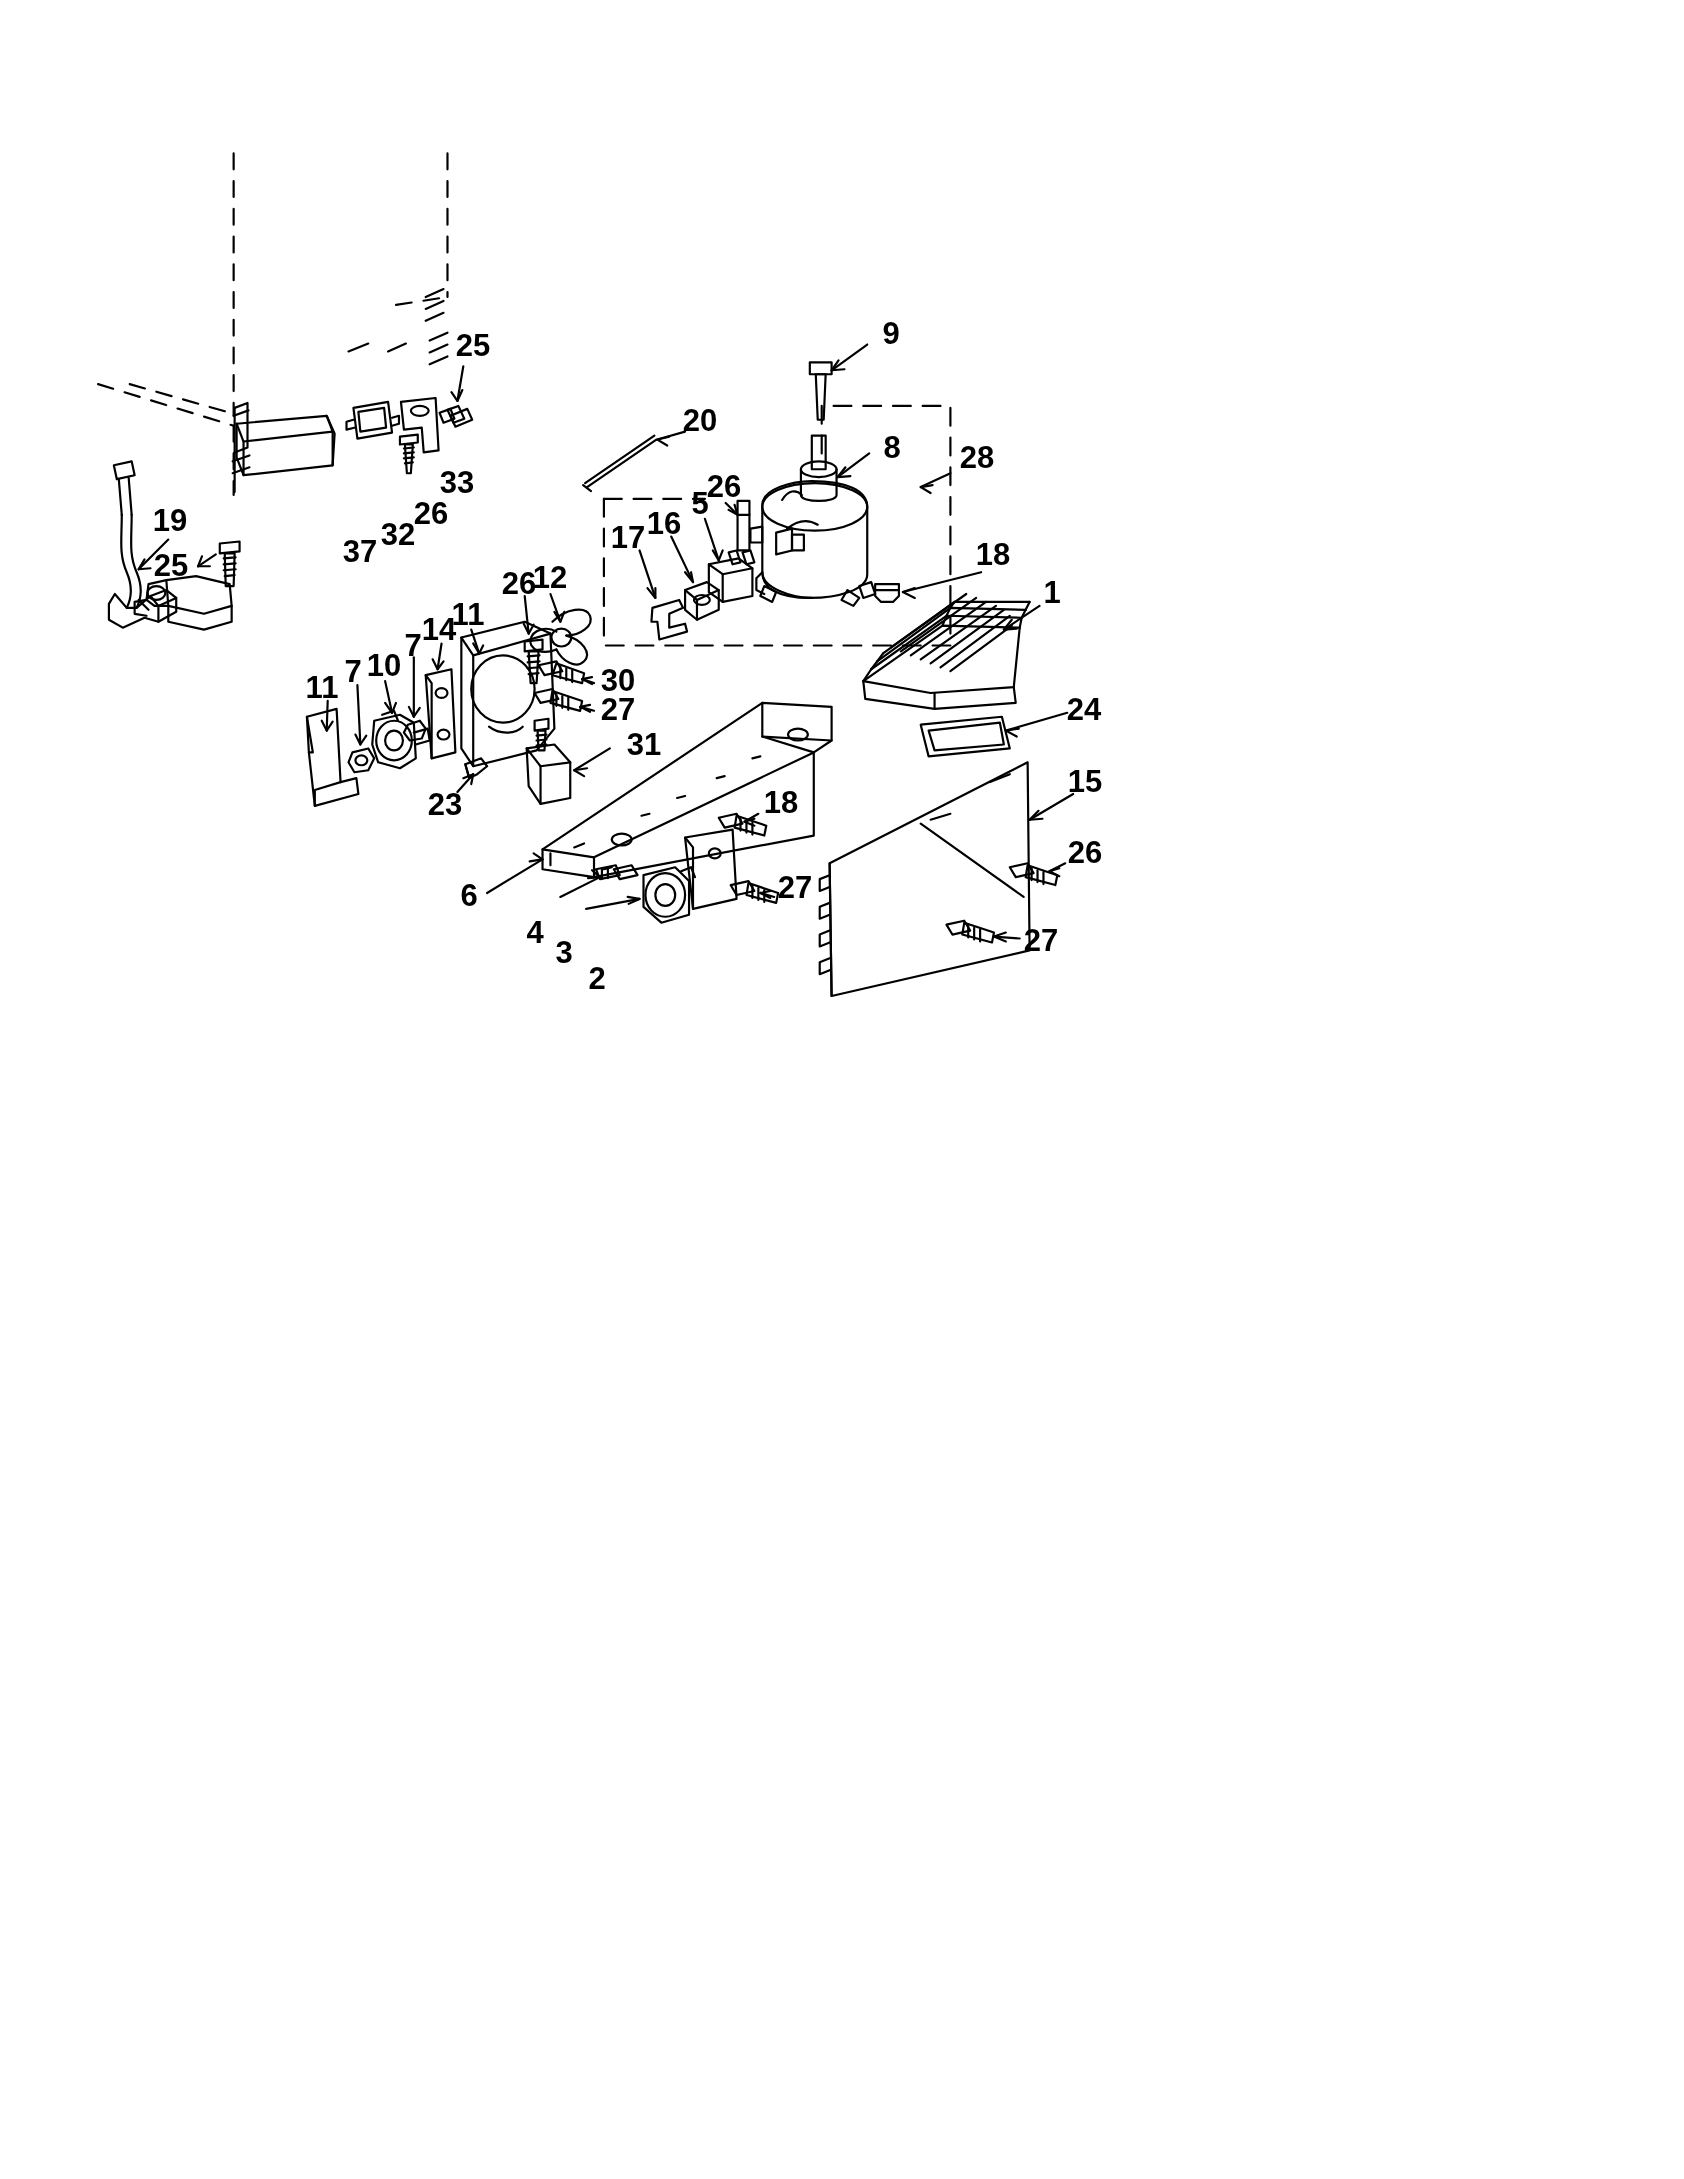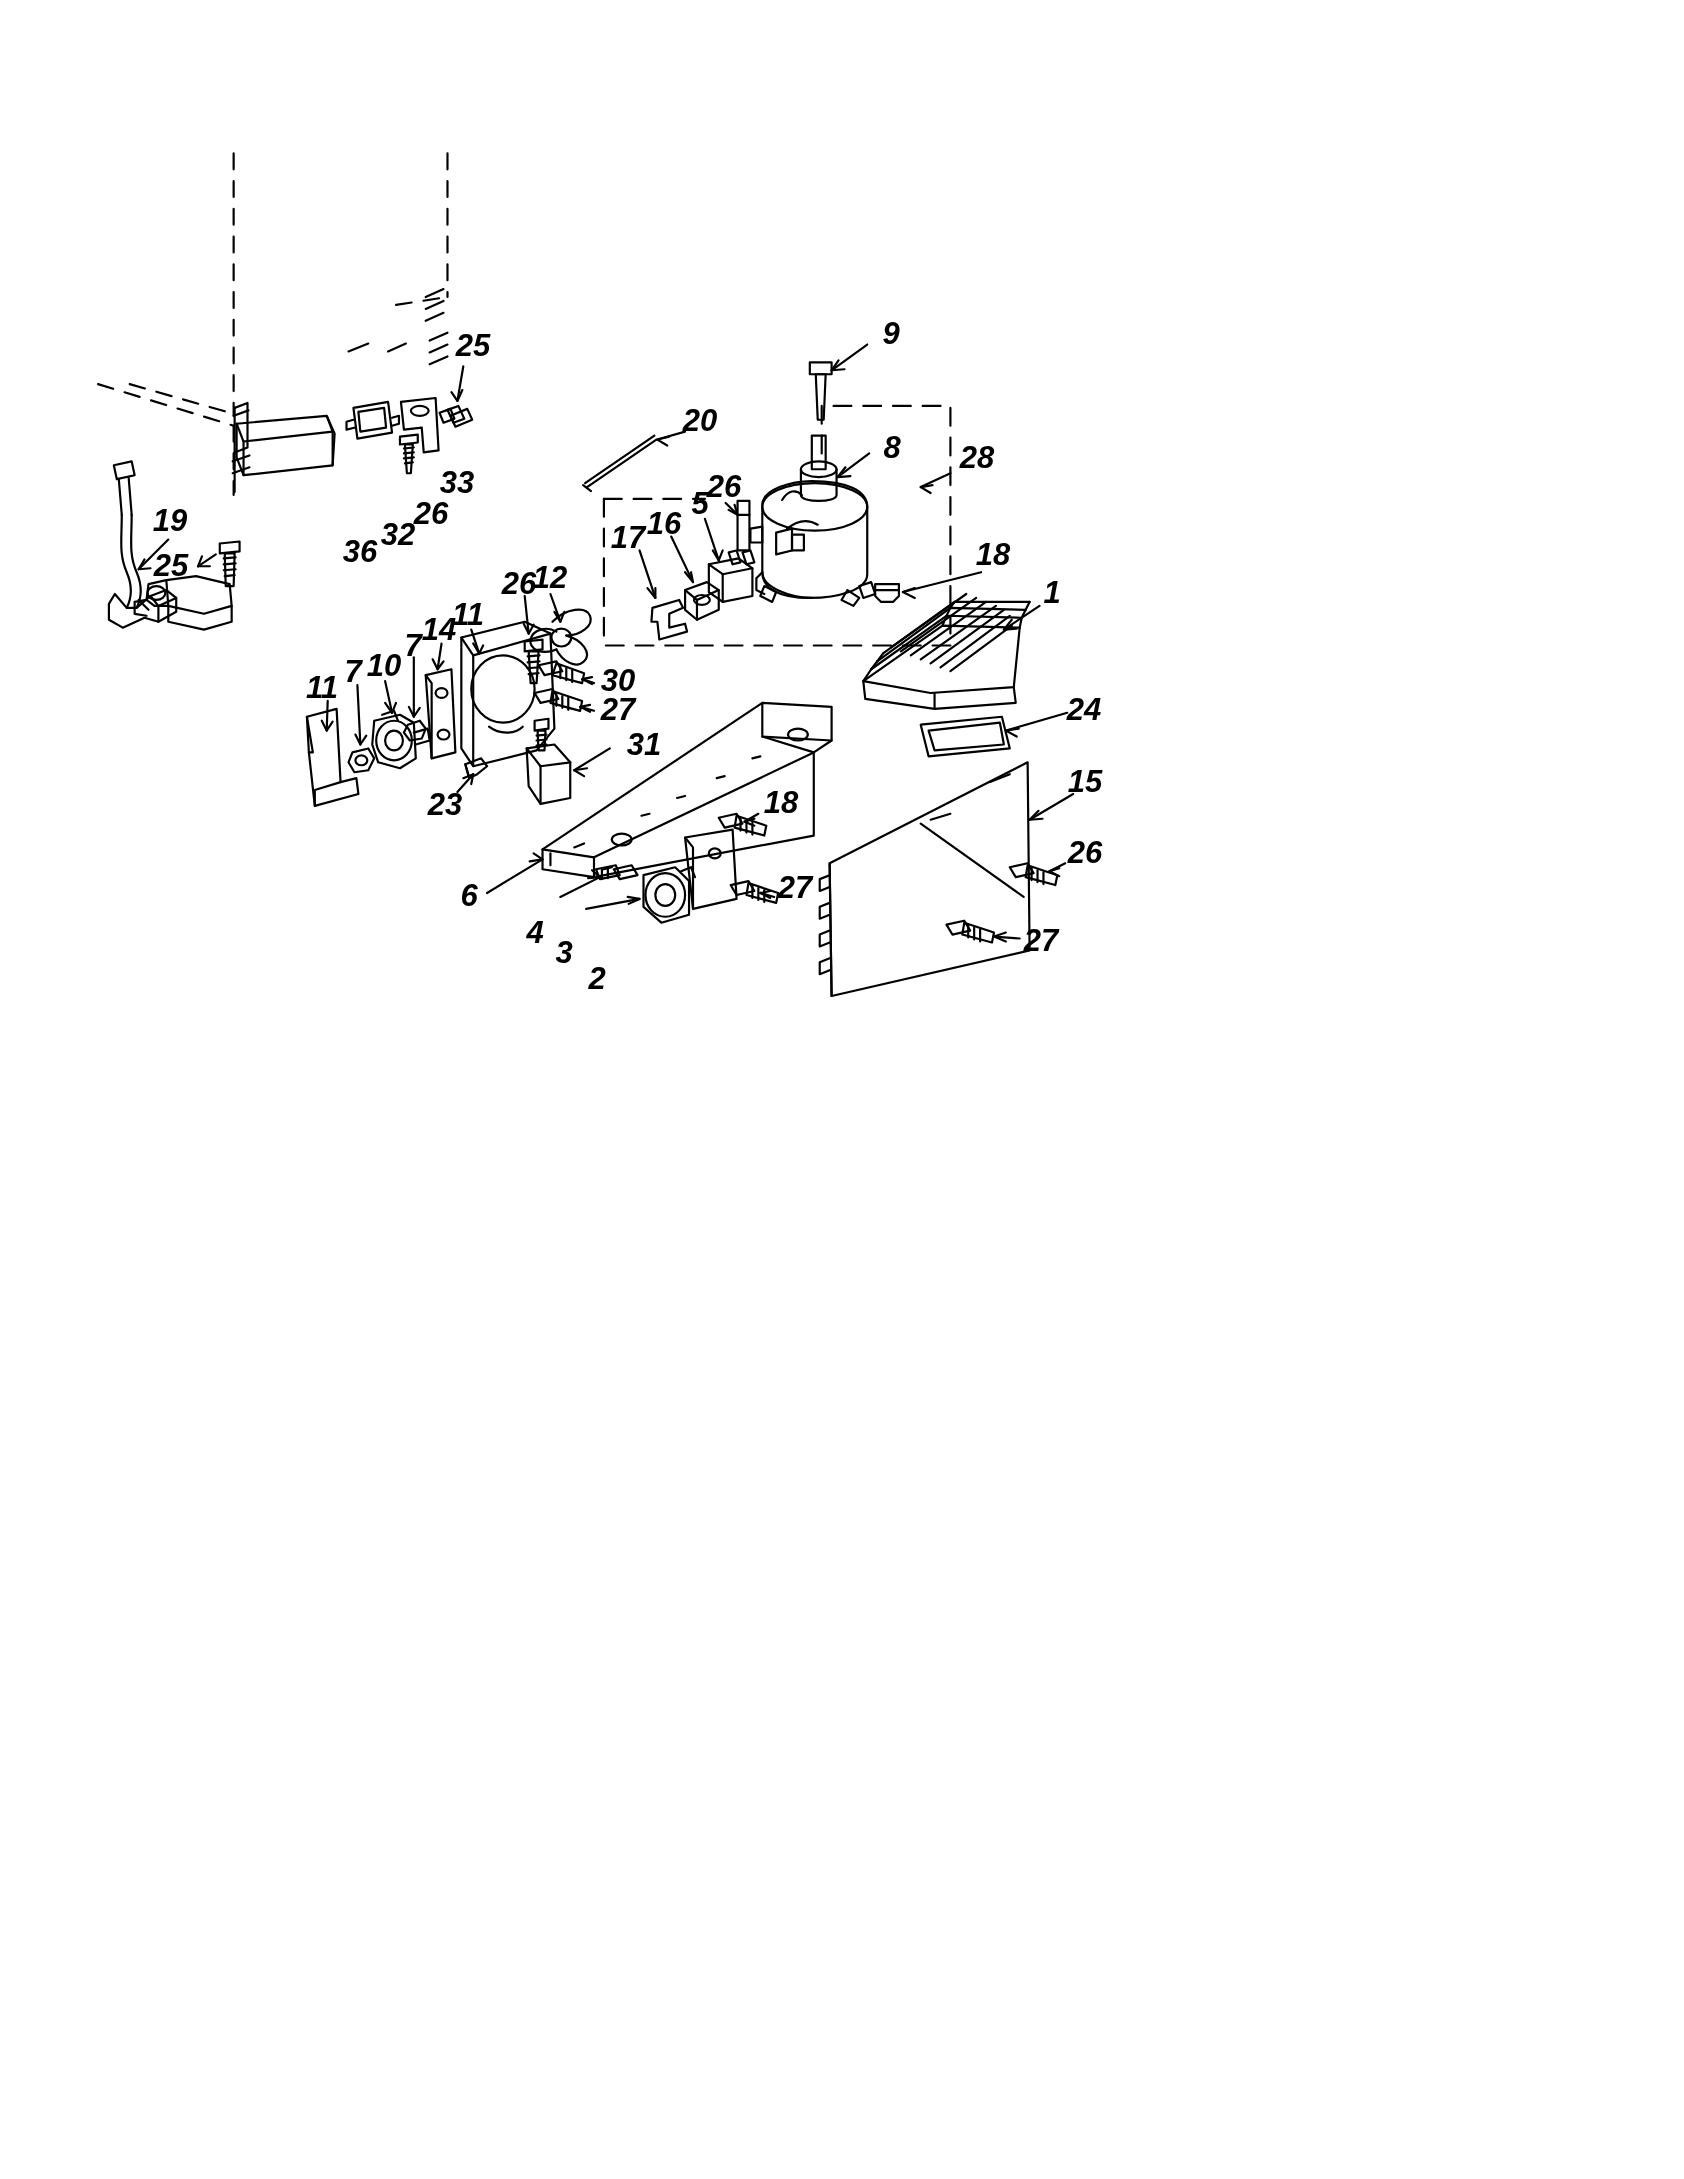--- a/index.html
+++ b/index.html
@@ -9,21 +9,20 @@
   }
   body {
     font-family: "Liberation Sans", sans-serif;
   }
   #sheet {
     position: relative;
     width: 1684px;
     height: 2093px;
     background: #ffffff;
     overflow: hidden;
-    font-style: italic;
   }
   #diagram-svg {
     position: absolute;
     left: 0;
     top: 0;
     width: 1684px;
     height: 2179px;
   }
   .callout {
     position: absolute;
@@ -429,21 +428,21 @@
   <div class="callout" style="left:892px;  top:447px;">8</div>
   <div class="callout" style="left:977px;  top:457px;">28</div>
   <div class="callout" style="left:457px;  top:482px;">33</div>
   <div class="callout" style="left:431px;  top:513px;">26</div>
   <div class="callout" style="left:724px;  top:486px;">26</div>
   <div class="callout" style="left:170px;  top:520px;">19</div>
   <div class="callout" style="left:700px;  top:503px;">5</div>
   <div class="callout" style="left:664px;  top:523px;">16</div>
   <div class="callout" style="left:628px;  top:537px;">17</div>
   <div class="callout" style="left:398px;  top:534px;">32</div>
-  <div class="callout" style="left:360px;  top:551px;">36</div>
+  <div class="callout" style="left:360px;  top:551px;">37</div>
   <div class="callout" style="left:993px; top:554px;">18</div>
   <div class="callout" style="left:171px;  top:565px;">25</div>
   <div class="callout" style="left:1052px; top:592px;">1</div>
   <div class="callout" style="left:519px;  top:583px;">26</div>
   <div class="callout" style="left:550px;  top:577px;">12</div>
   <div class="callout" style="left:468px;  top:614px;">11</div>
   <div class="callout" style="left:439px;  top:629px;">14</div>
   <div class="callout" style="left:413px;  top:645px;">7</div>
   <div class="callout" style="left:384px;  top:665px;">10</div>
   <div class="callout" style="left:353px;  top:671px;">7</div>

